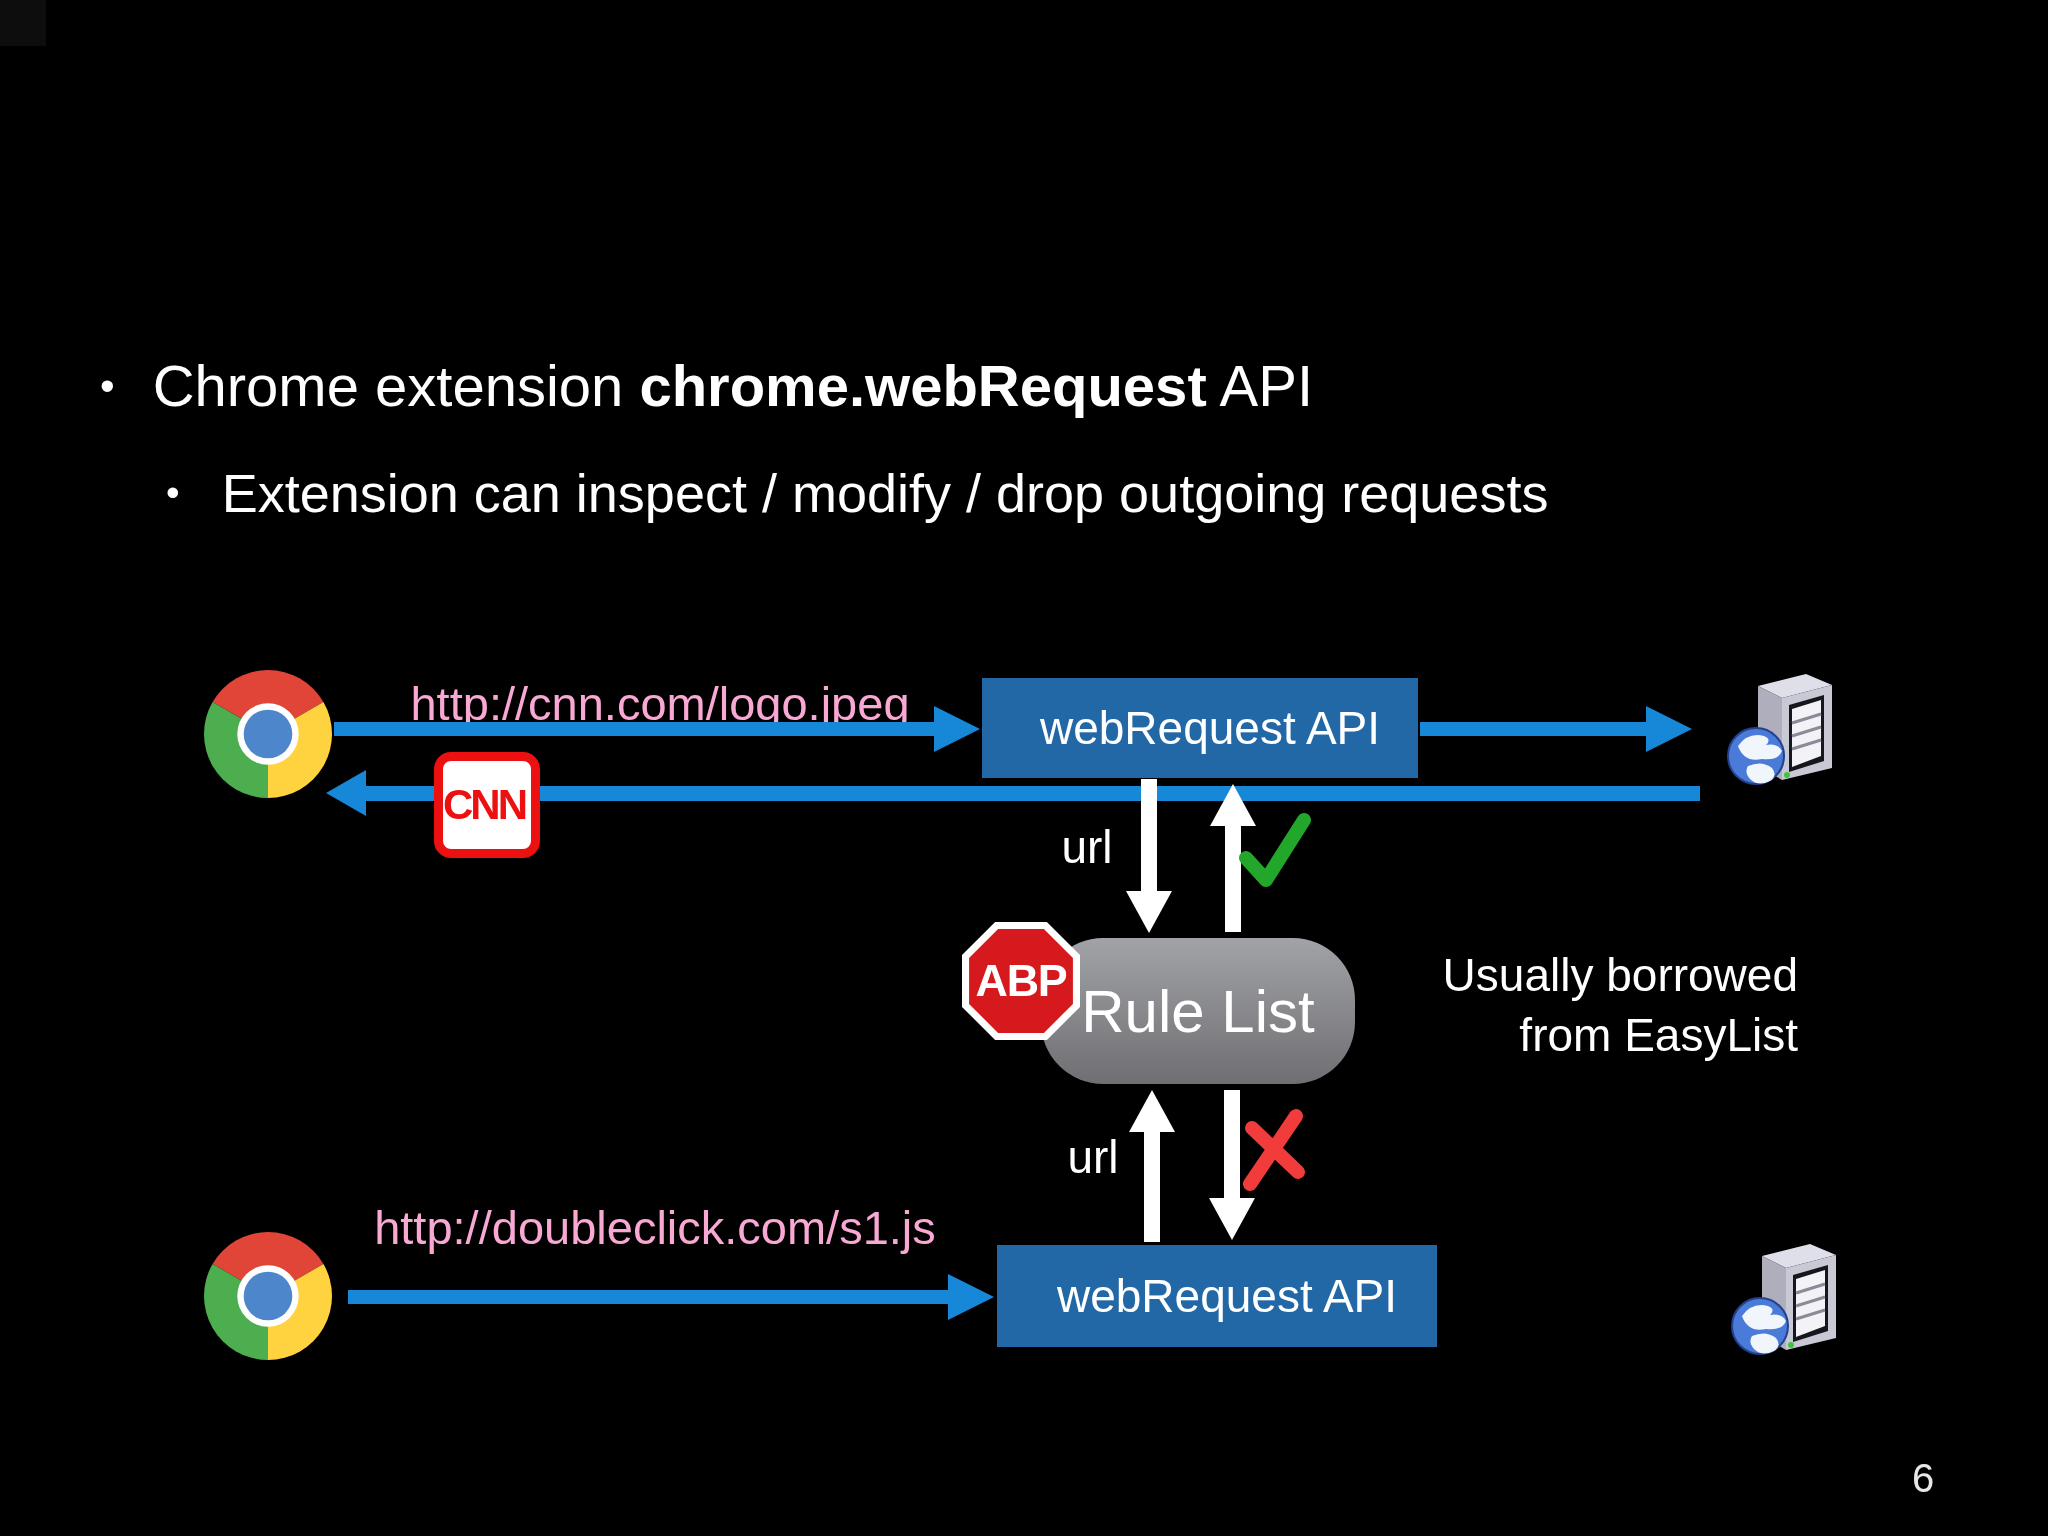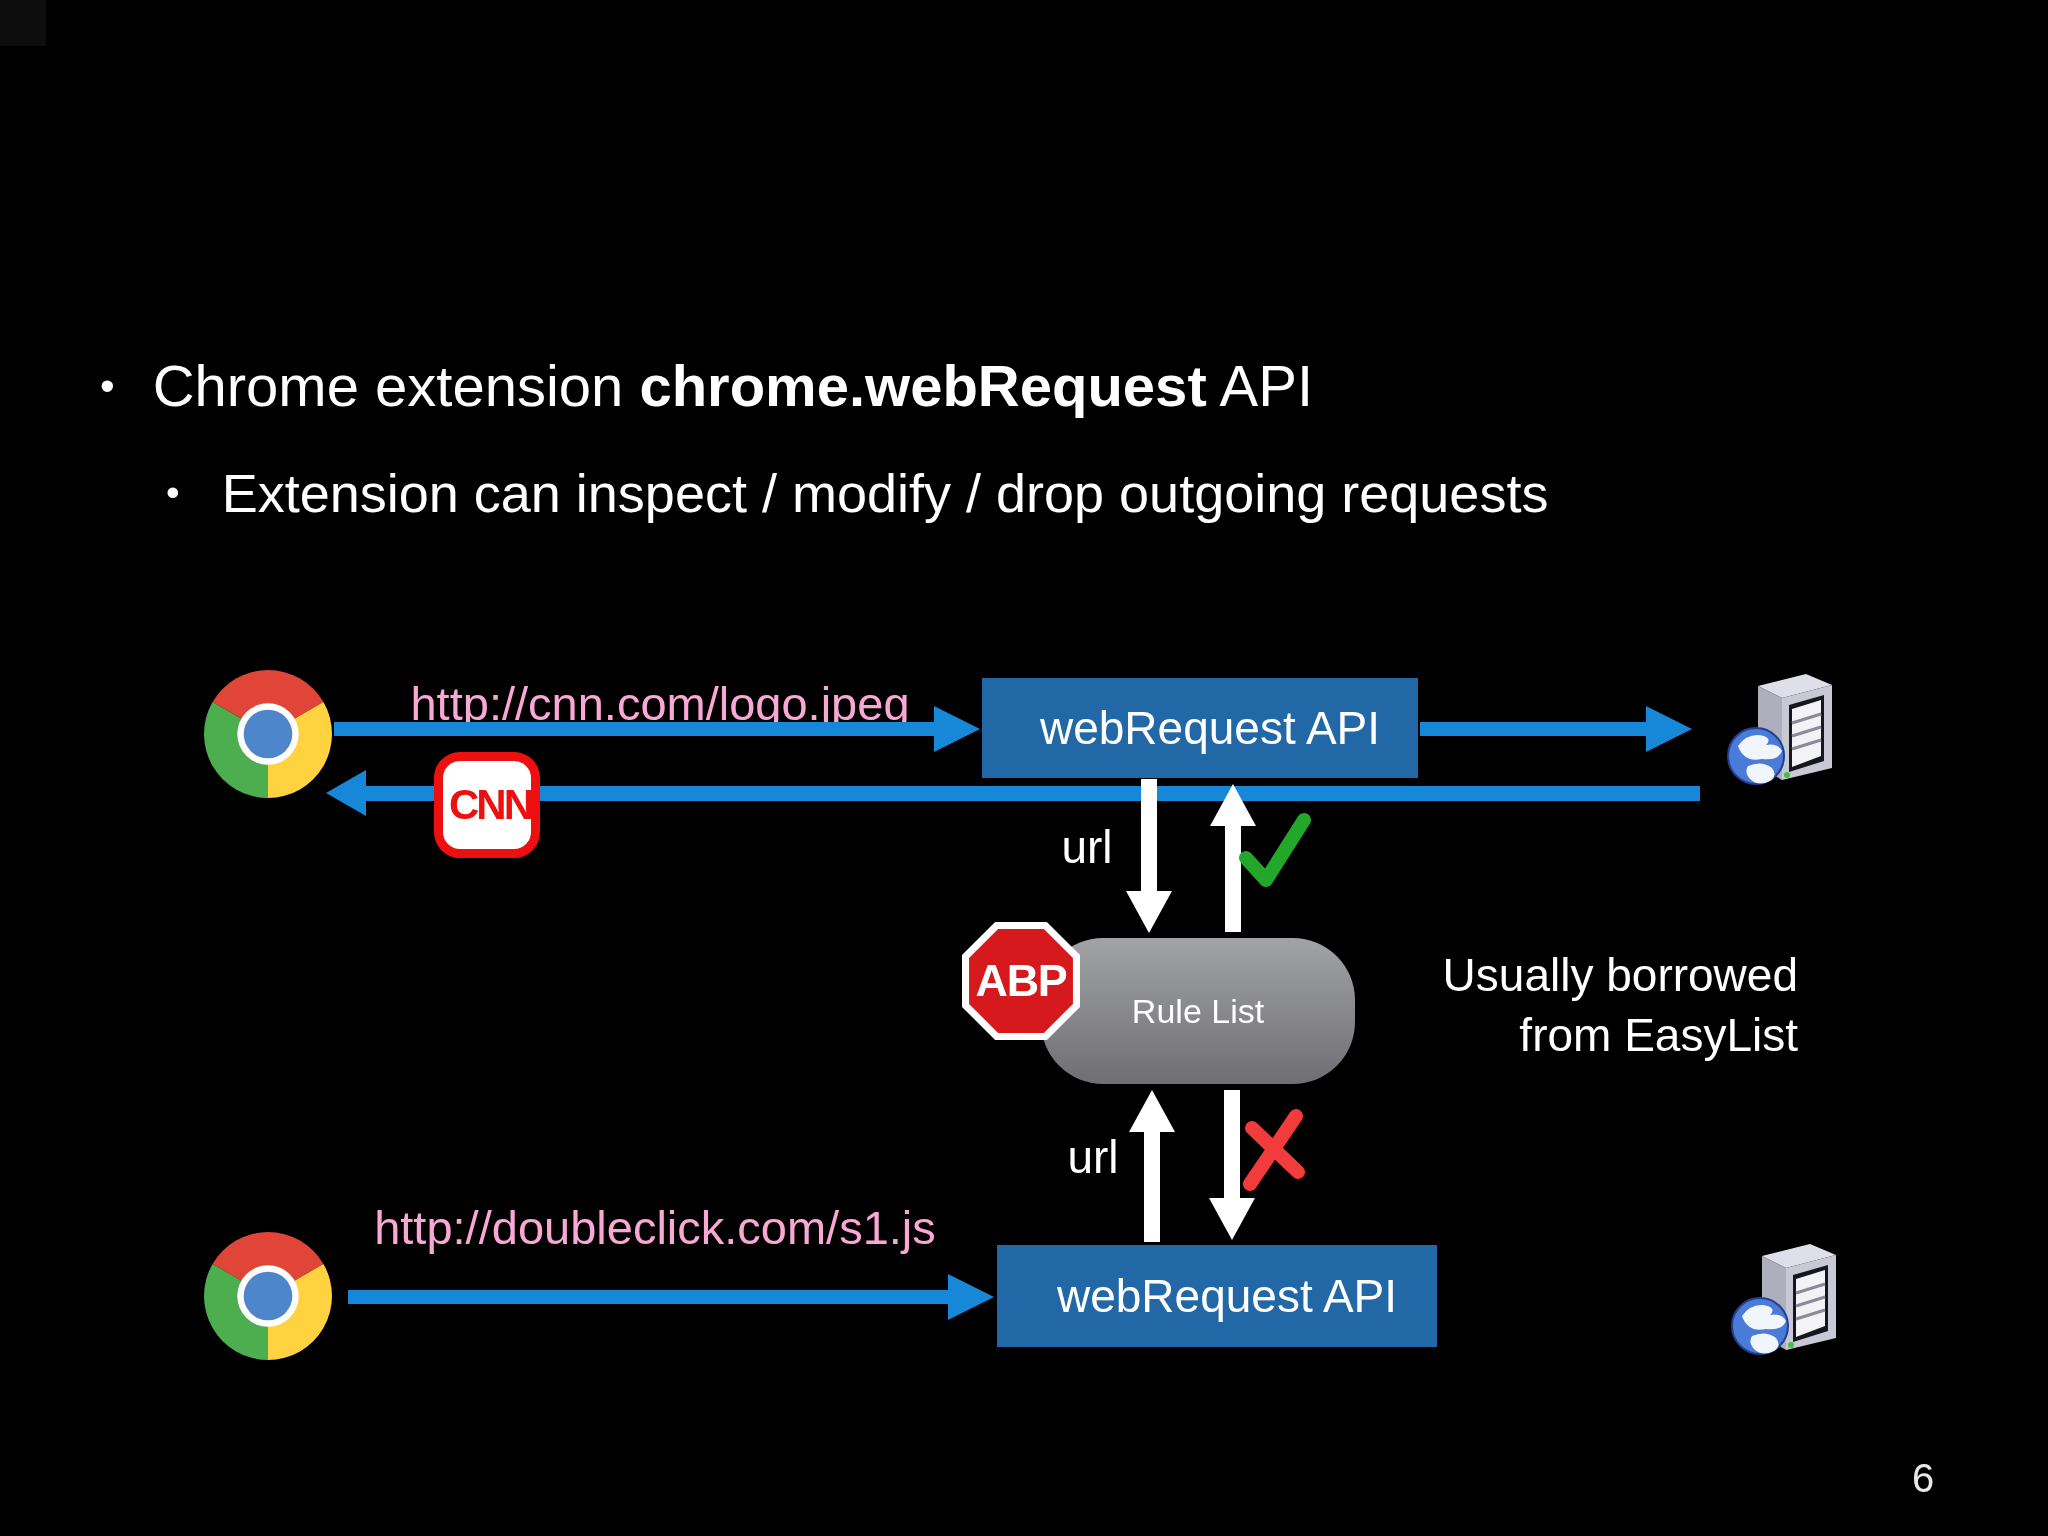--- a/index.html
+++ b/index.html
@@ -31,28 +31,28 @@
   .vhead-down{position:absolute;width:0;height:0;border-left:23px solid transparent;
               border-right:23px solid transparent;border-top:42px solid #fff;}
   .vhead-up{position:absolute;width:0;height:0;border-left:23px solid transparent;
             border-right:23px solid transparent;border-bottom:42px solid #fff;}
 
   .flow-label{position:absolute;font-size:47px;text-align:center;color:#f9a8d4;white-space:nowrap;}
   .apibox{position:absolute;background:var(--box_blue);display:flex;align-items:center;
           justify-content:center;font-size:46px;color:#fff;padding-left:20px;}
   .rulebox{position:absolute;left:1041px;top:938px;width:314px;height:146px;border-radius:62px;
            background:linear-gradient(var(--rule_gray_top),var(--rule_gray_bottom));
-           display:flex;align-items:center;justify-content:center;font-size:34px;color:#fff;}
+           display:flex;align-items:center;justify-content:center;font-size:60px;color:#fff;}
   .note{position:absolute;left:1368px;top:946px;width:430px;font-size:46px;line-height:1.3;
         text-align:right;color:#fff;}
   .url-label{position:absolute;font-size:46px;width:70px;text-align:center;color:#fff;}
 
   .cnn{position:absolute;left:434px;top:752px;width:106px;height:106px;background:#fff;
-       border:9px solid var(--cnn_red);border-radius:26px;box-sizing:border-box;
-       display:flex;align-items:center;justify-content:flex-end;}
+       border:9px solid var(--cnn_red);border-radius:17px;box-sizing:border-box;
+       display:flex;align-items:center;justify-content:flex-start;}
   .cnn span{color:var(--cnn_red);font-size:42px;font-weight:700;letter-spacing:-3px;}
 
   .pagenum{position:absolute;left:1912px;top:1456px;font-size:40px;color:#e8e8e8;}
 </style>
 </head>
 <body>
 
 <div class="stage">
 
   <div class="corner"></div>

